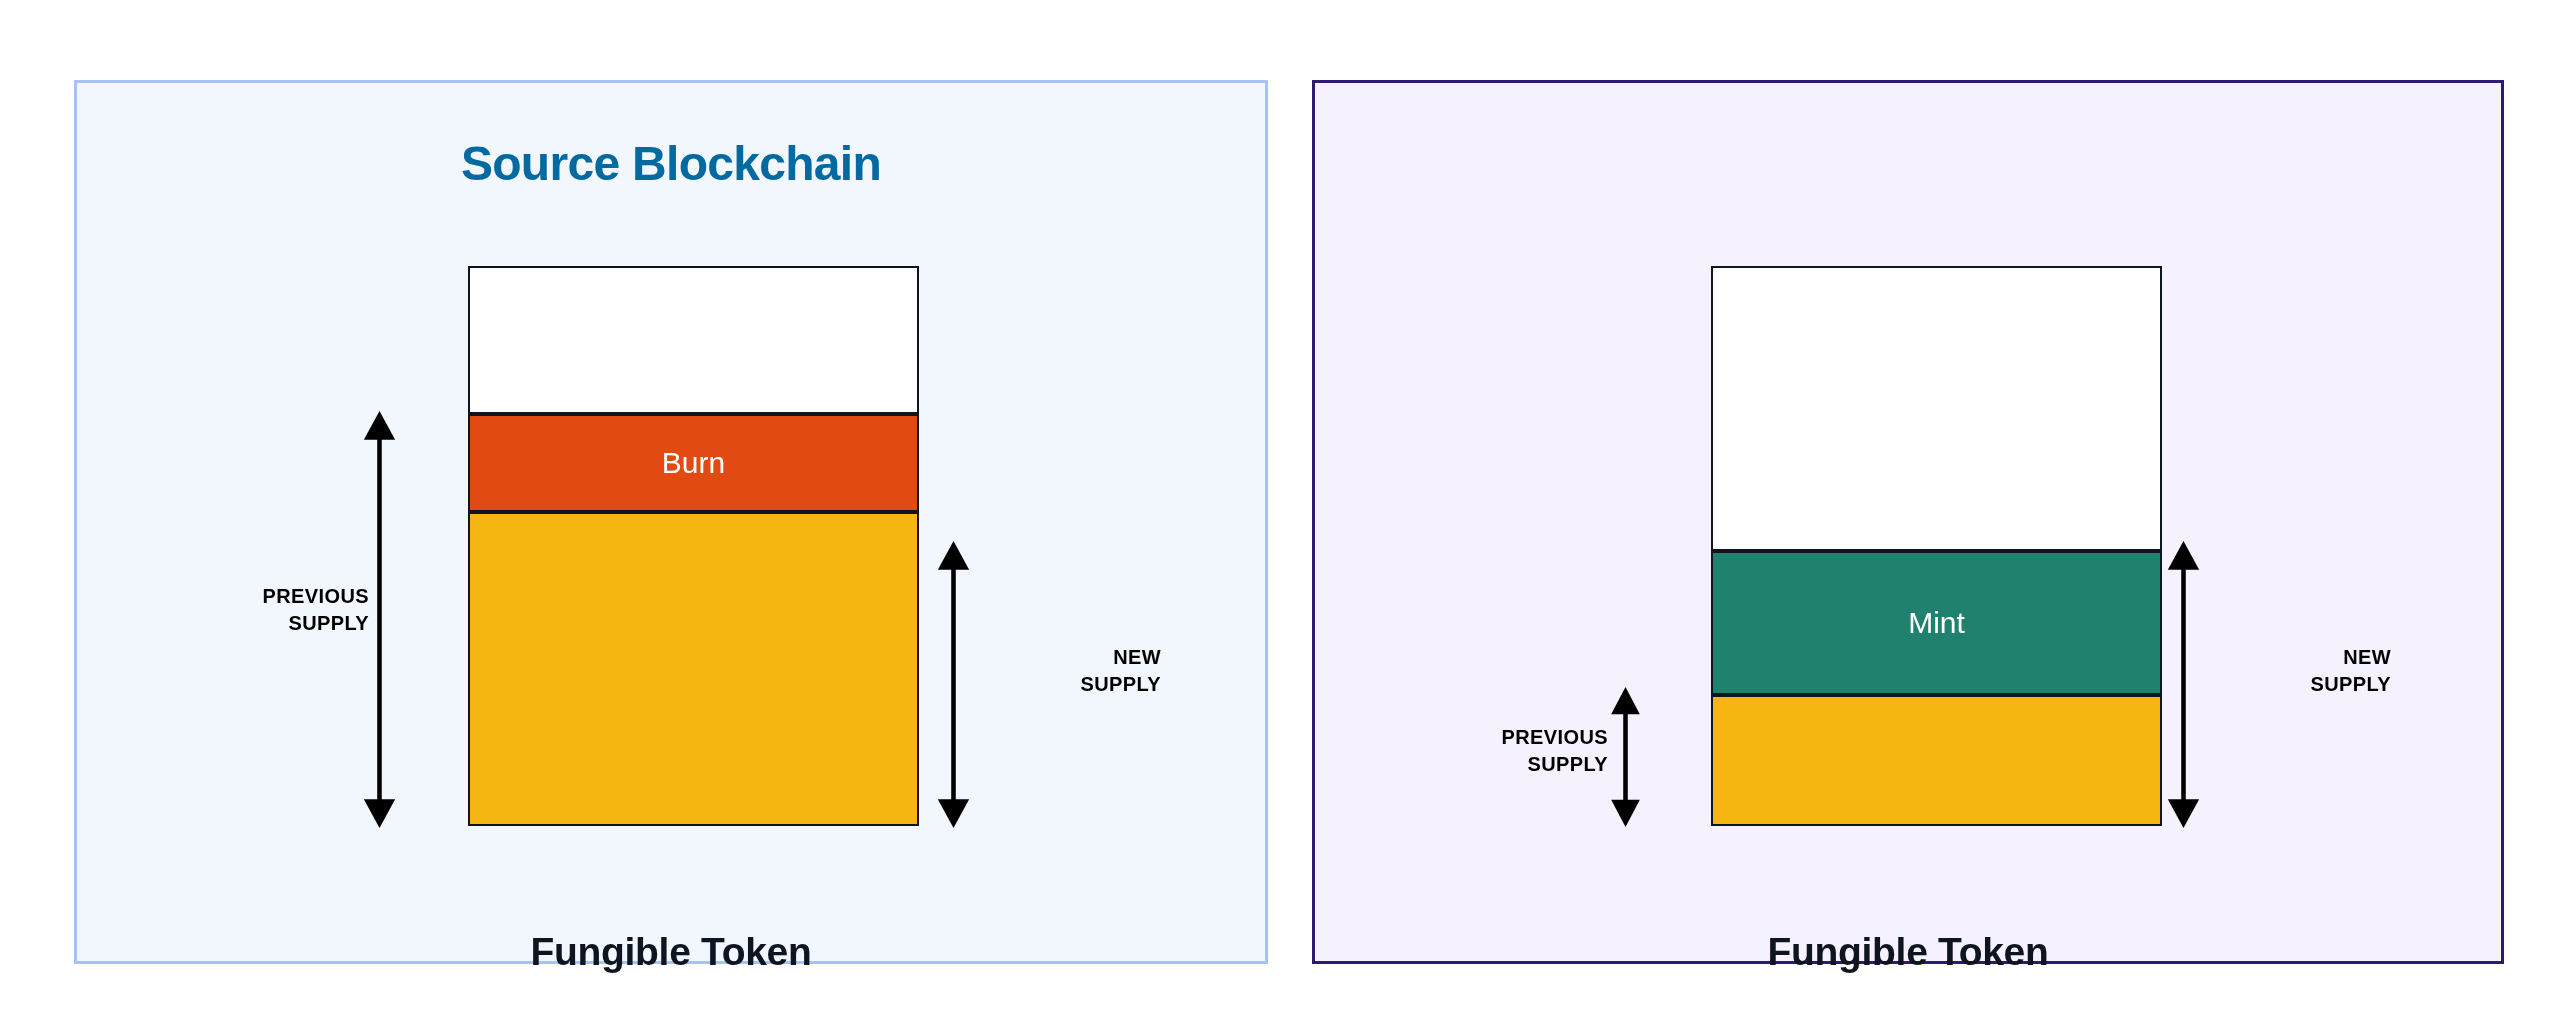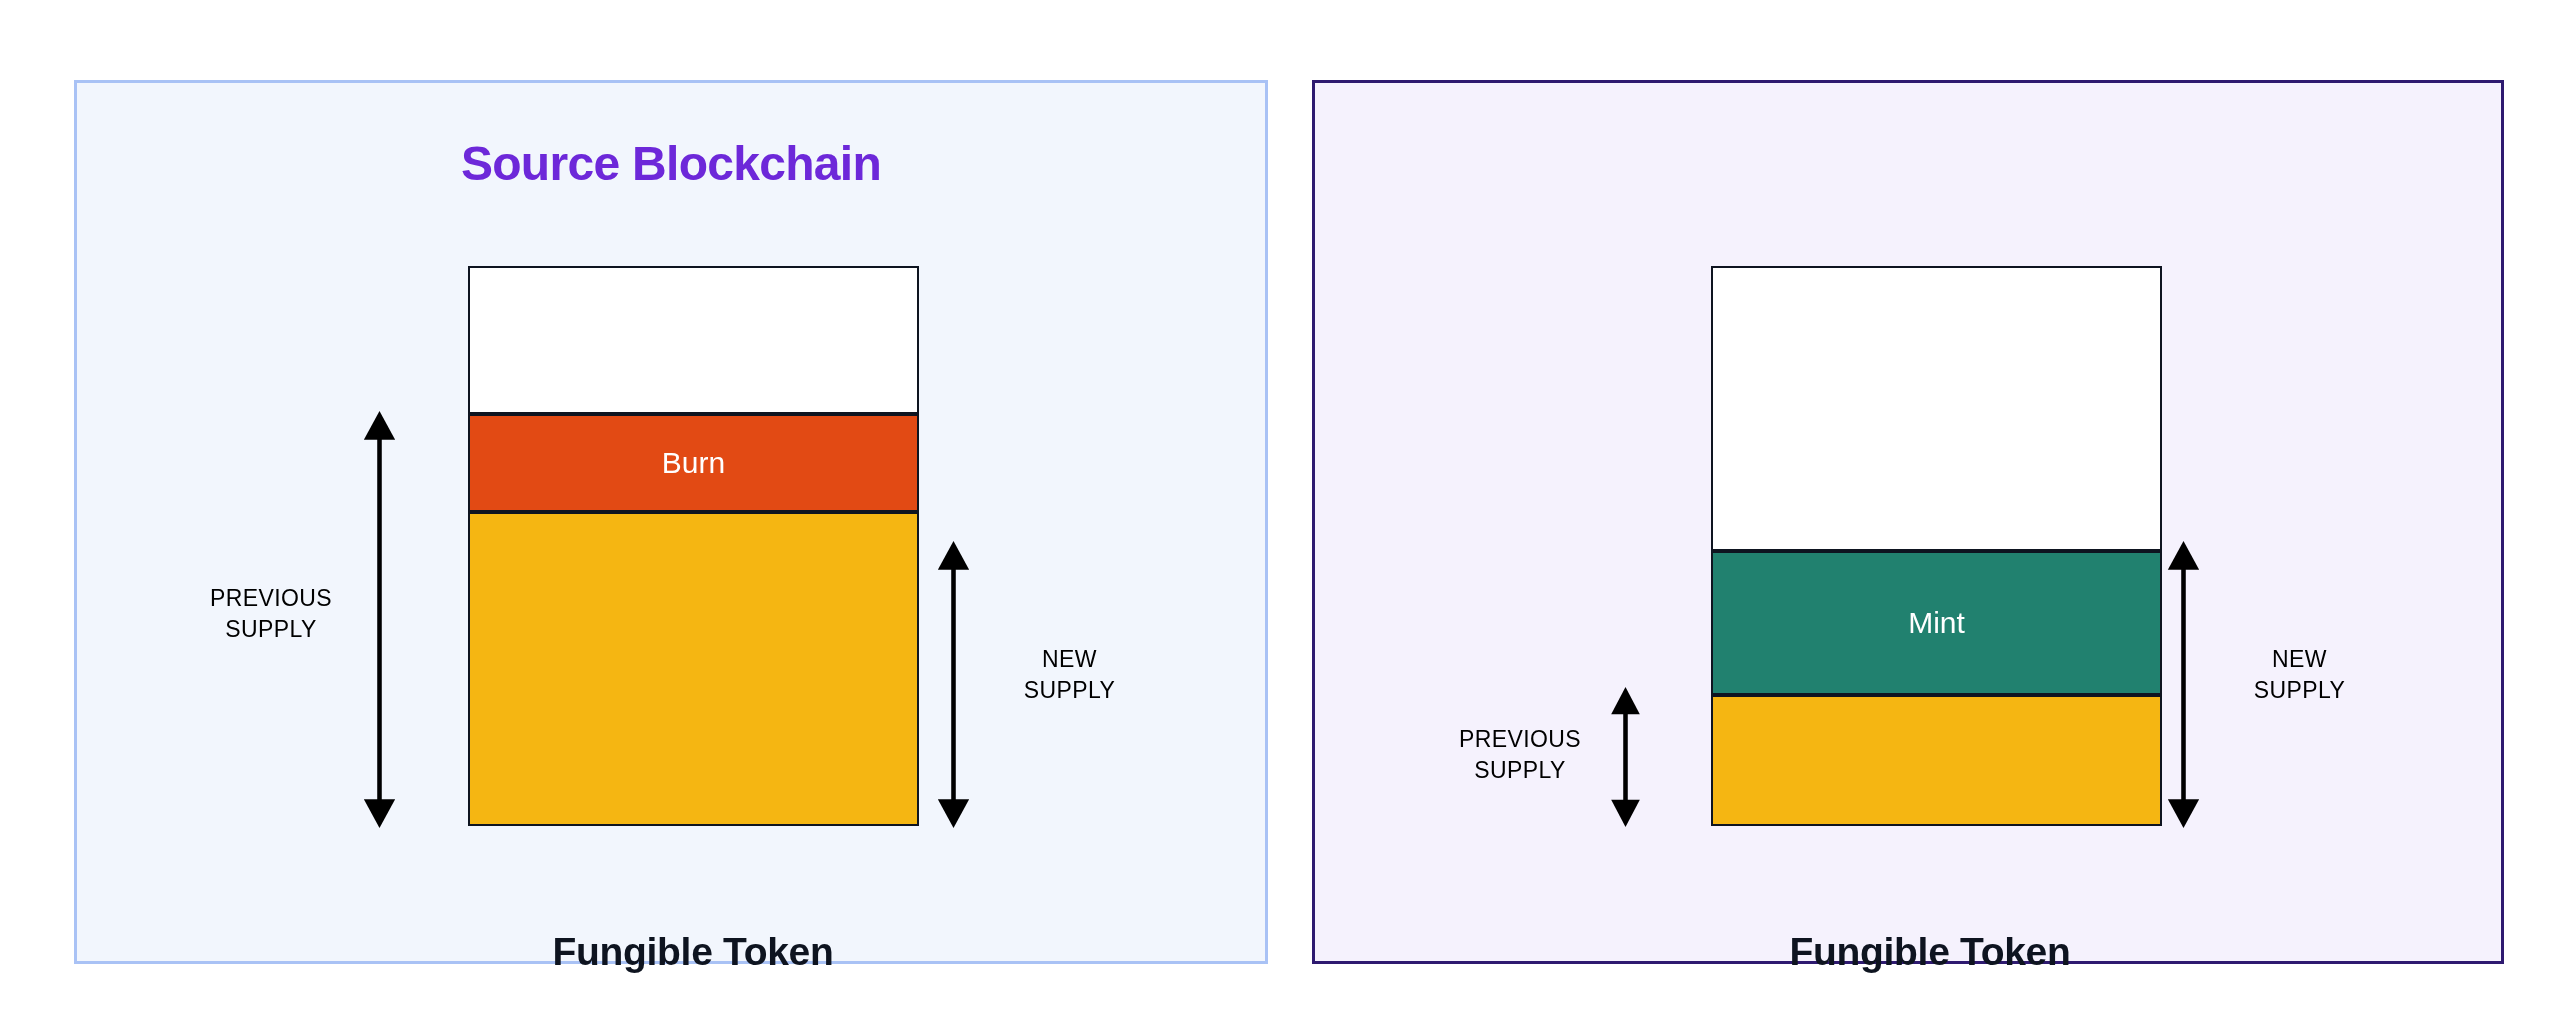--- a/index.html
+++ b/index.html
@@ -43,36 +43,35 @@
 
   .panel-title {
     position: absolute;
     top: 53px;
     left: 0;
     width: 100%;
     text-align: center;
     font-size: 48px;
     font-weight: bold;
     letter-spacing: -0.7px;
-    color: #6d28d9;
+    color: #0369a1;
     white-space: nowrap;
   }
 
   .panel-caption {
     position: absolute;
     top: 847px;
     left: 0;
     width: 100%;
     text-align: center;
     font-size: 39px;
     font-weight: bold;
     letter-spacing: -0.3px;
     color: #0E1420;
     white-space: nowrap;
-    margin-left: 22px;
   }
 
   
   .bar {
     position: absolute;
     box-sizing: border-box;
     top: 266px;
     width: 451px;
   }
   .bar-source { left: 444px; }
@@ -103,23 +102,23 @@
   .dim-arrow {
     position: absolute;
   }
   .dim-arrow svg {
     display: block;
     overflow: visible;
   }
 
   .dim-label {
     position: absolute;
-    text-align: center;
-    font-size: 23px;
-    font-weight: 400;
+    text-align: right;
+    font-size: 20px;
+    font-weight: 700;
     line-height: 1.34;
     color: #000000;
     letter-spacing: 0.4px;
     white-space: pre-line;
   }
 </style>
 </head>
 <body>
 
 <div class="canvas">

